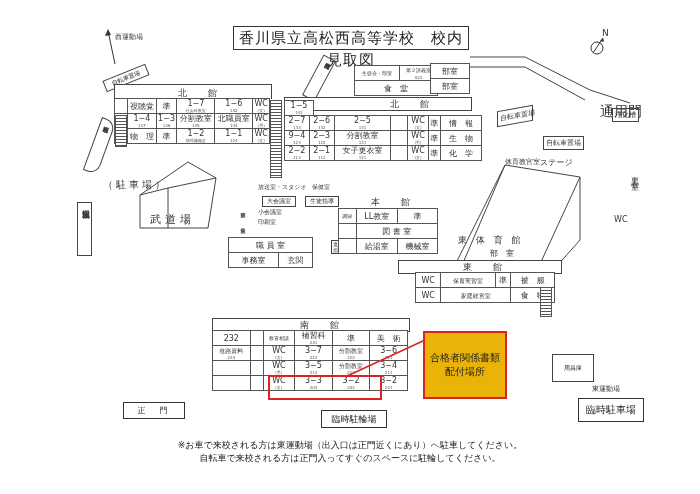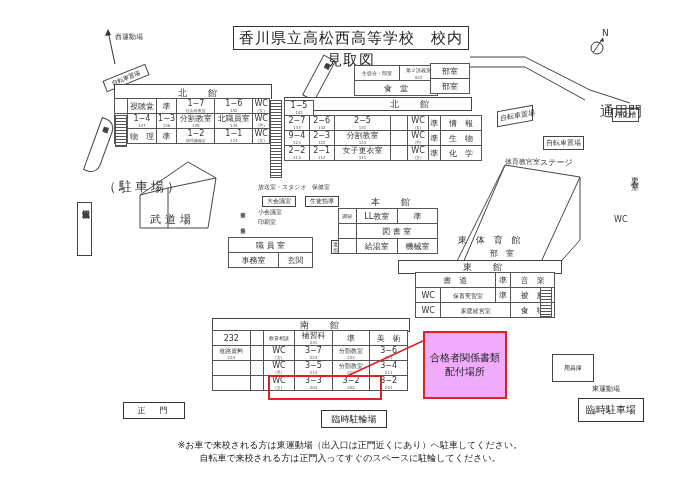--- a/index.html
+++ b/index.html
@@ -160,21 +160,21 @@
 <div class="lbl" style="left:614px;top:215px;font-size:8px">WC</div>
 
 <svg class="abs" style="left:138px;top:160px" width="80" height="75">
   <polygon points="2,35 50,2 78,18 70,68 2,68" fill="#fff" stroke="#444"></polygon>
   <line x1="2" y1="35" x2="30" y2="28" stroke="#444"></line>
     <line x1="30" y1="28" x2="78" y2="18" stroke="#444"></line>
   <line x1="30" y1="28" x2="30" y2="68" stroke="#444"></line>
 </svg>
 <div class="lbl" style="left:150px;top:212px;font-size:11px;letter-spacing:4px">武道場</div>
 
-<div class="lbl" style="left:103px;top:178px;font-size:13px;letter-spacing:3px">（駐車場）</div>
+<div class="lbl" style="left:103px;top:178px;font-size:10px;letter-spacing:3px">（駐車場）</div>
 <div class="abs vtext" style="left:77px;top:202px;height:50px;border:1px solid #444;padding:1px">自転車置場</div>
 
 <div class="lbl" style="left:258px;top:183px;font-size:6px">放送室・スタジオ</div>
 <div class="lbl" style="left:312px;top:183px;font-size:6px">保健室</div>
 <div class="lbl" style="left:262px;top:196px;border:1px solid #444;padding:0 4px;font-size:6px">大会議室</div>
 <div class="lbl" style="left:305px;top:196px;border:1px solid #444;padding:0 4px;font-size:6px">生徒指導</div>
 <div class="lbl" style="left:258px;top:208px;font-size:6px">小会議室</div>
 <div class="lbl" style="left:258px;top:218px;font-size:6px">印刷室</div>
 <div class="abs vtext" style="left:240px;top:208px;font-size:5px">応接室</div>
 <div class="abs vtext" style="left:240px;top:224px;font-size:5px">校長室</div>
@@ -208,25 +208,20 @@
         <td>給湯室</td>
         <td>機械室</td>
       </tr>
 </tbody>
   </table>
 
 <div class="bldg" style="left:398px;top:260px;width:162px;height:12px"></div>
 <div class="bhdr" style="left:463px;top:261px">東　館</div>
 <table class="rooms" style="left:415px;top:272px;width:140px">
   <tbody>
-      <tr>
-        <td colspan="2">書　道</td>
-        <td>準</td>
-        <td>音　楽</td>
-      </tr>
   <tr>
         <td>WC</td>
         <td style="font-size:6px">保育実習室</td>
         <td>準</td>
         <td>被　服</td>
       </tr>
   <tr>
         <td>WC</td>
         <td style="font-size:6px" colspan="2">家庭経営室</td>
         <td>食　物</td>
@@ -270,21 +265,21 @@
         <td><span>3−3</span><small>203</small></td>
         <td><span>3−2</span><small>202</small></td>
         <td><span>3−2</span><small>201</small></td>
       </tr>
 </tbody>
   </table>
 <div class="hl-red" style="left:268px;top:375px;width:110px;height:21px"></div>
 <svg class="abs" style="left:340px;top:335px" width="90" height="45">
   <line x1="5" y1="42" x2="85" y2="5" stroke="#d22" stroke-width="1.5"></line>
 </svg>
-<div class="abs" style="left:423px;top:331px;width:84px;height:68px;border:2px solid #d22;background:#f0abfc;text-align:center;font-size:10px;line-height:14px;padding-top:18px;box-sizing:border-box">
+<div class="abs" style="left:423px;top:331px;width:84px;height:68px;border:2px solid #d22;background:#eab308;text-align:center;font-size:10px;line-height:14px;padding-top:18px;box-sizing:border-box">
   <div>合格者関係書類</div>
   <div>配付場所</div>
 </div>
 
 <div class="abs" style="left:552px;top:354px;width:40px;height:26px;border:1px solid #444;font-size:6px;text-align:center;line-height:26px;background:#fff">用具庫</div>
 <div class="lbl" style="left:592px;top:384px">東運動場</div>
 <div class="boxlbl" style="left:578px;top:398px;width:64px;height:22px;line-height:22px">臨時駐車場</div>
 
 <div class="boxlbl" style="left:123px;top:402px;width:60px;height:15px;line-height:15px;font-size:8px;letter-spacing:3px">正　門</div>
 <div class="boxlbl" style="left:321px;top:410px;width:64px;height:16px;line-height:16px;font-size:9px">臨時駐輪場</div>

